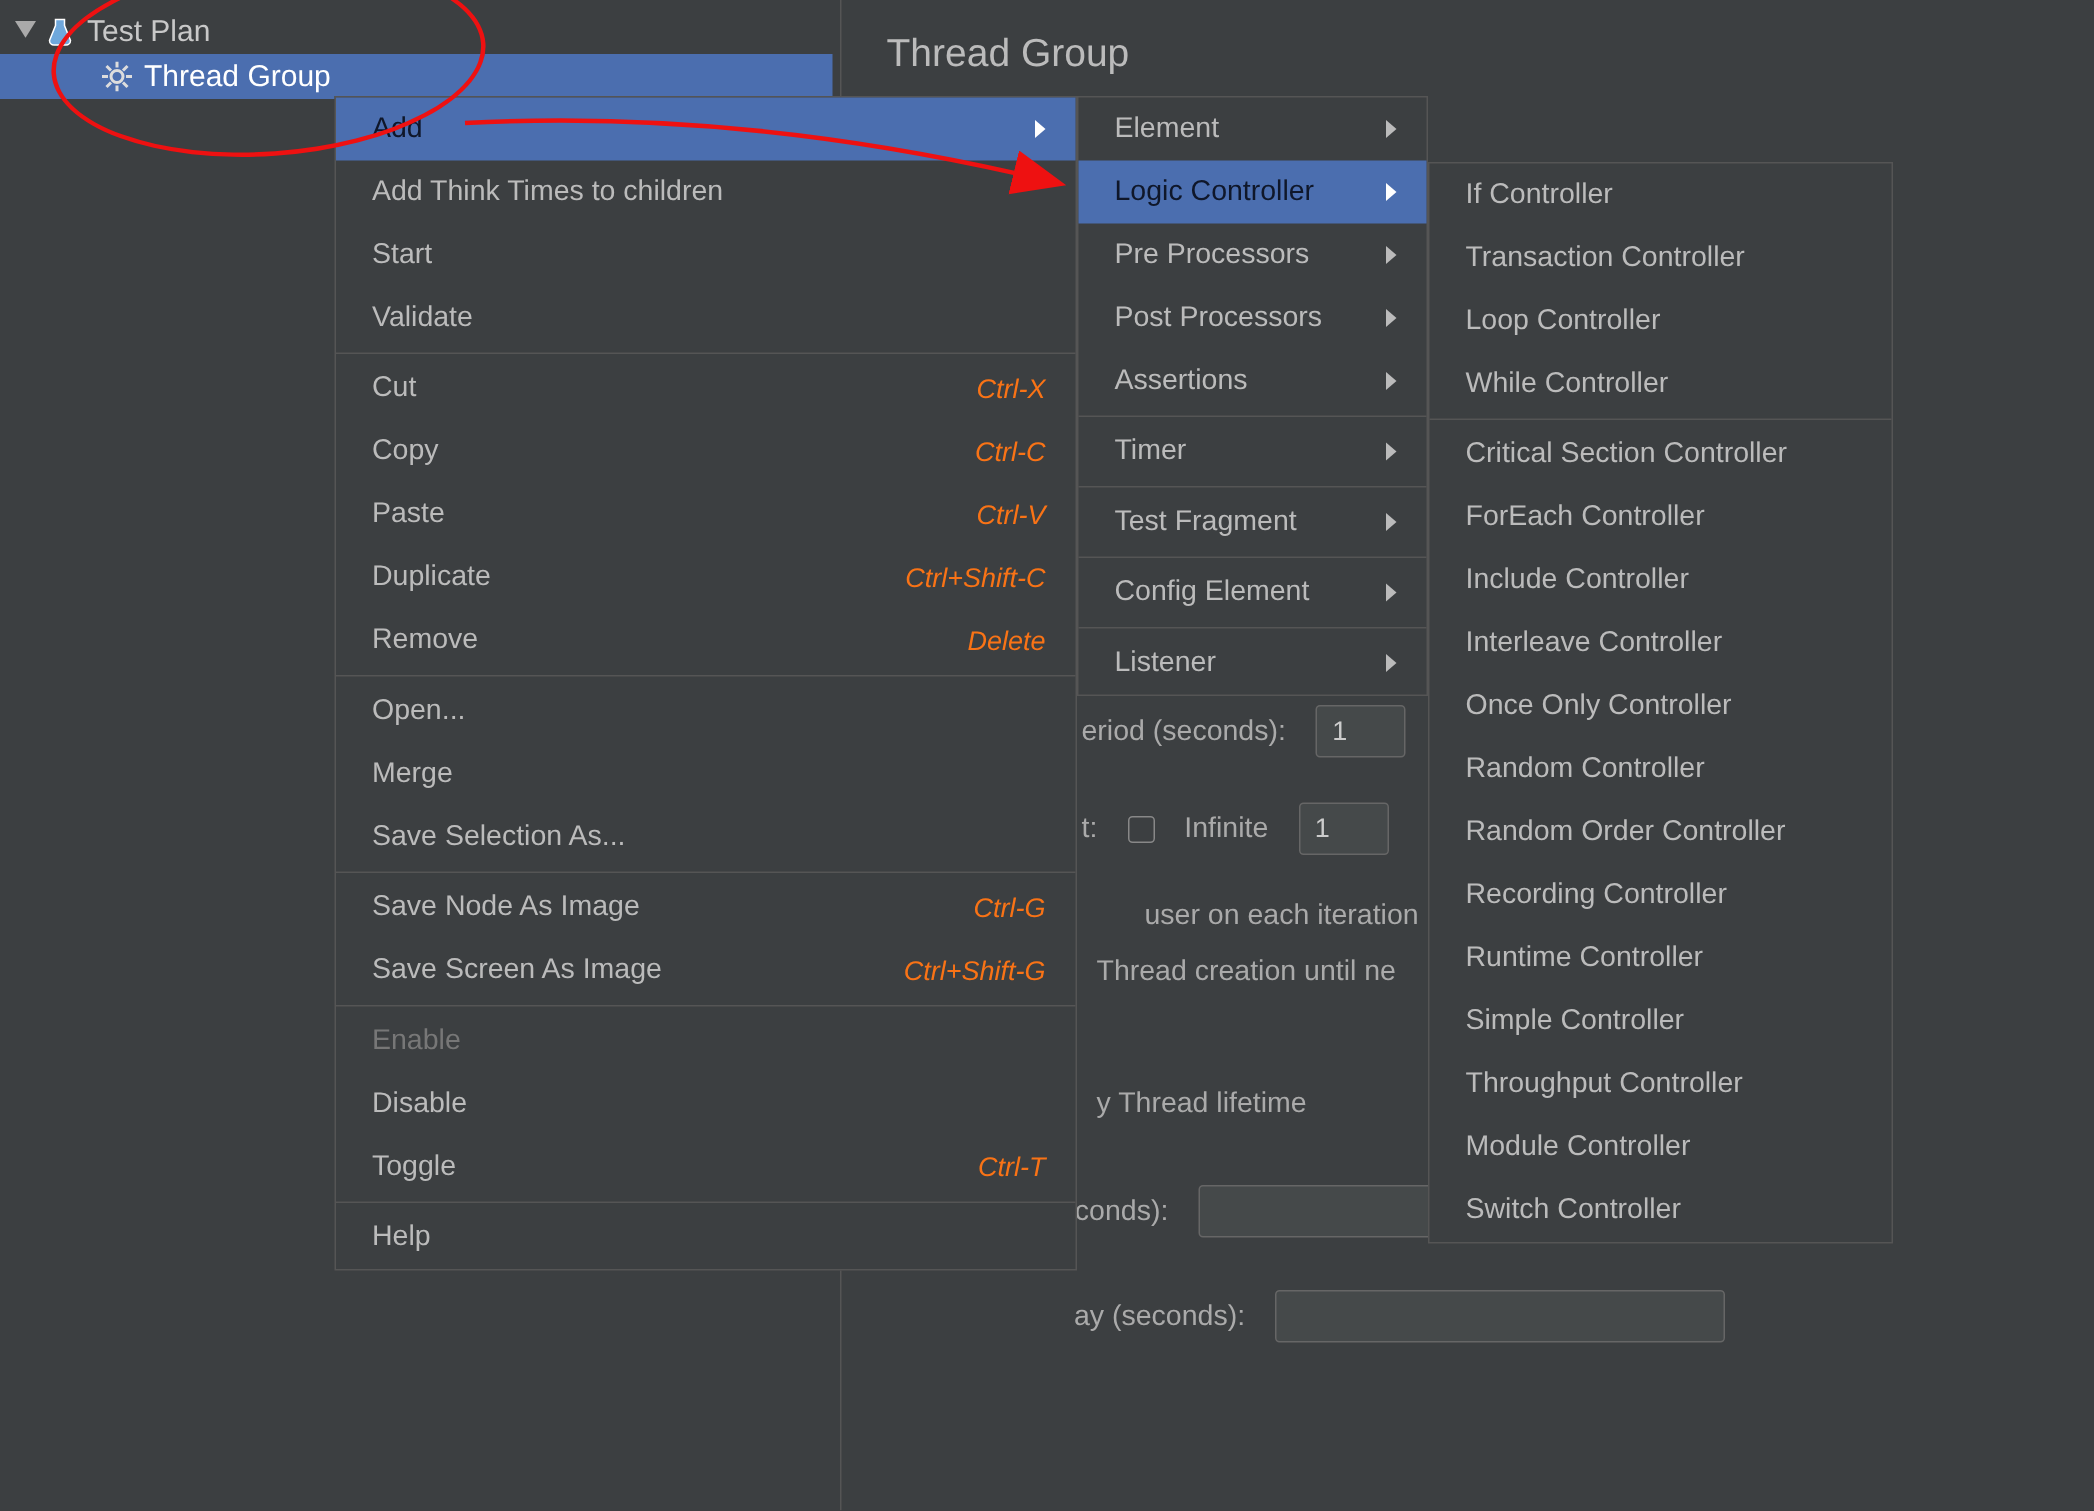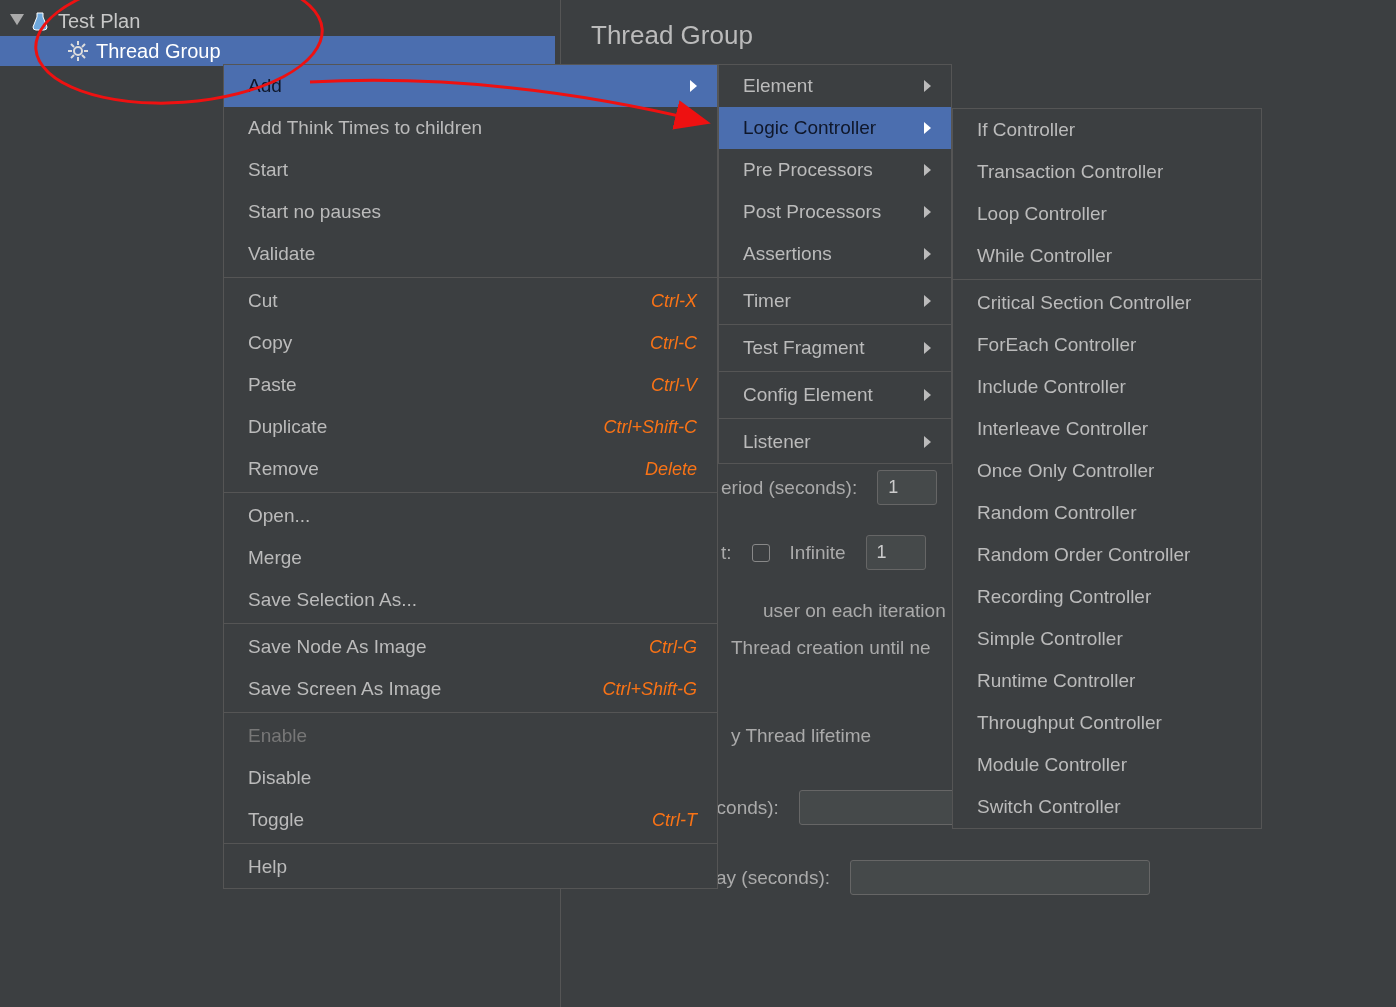--- a/index.html
+++ b/index.html
@@ -203,23 +203,20 @@
       <span>Add</span>
       <span class="submenu-arrow"></span>
     </div>
     <div class="menu-item">
       <span>Add Think Times to children</span>
     </div>
     <div class="menu-item">
       <span>Start</span>
     </div>
     <div class="menu-item">
-      <span>Start no pauses</span>
-    </div>
-    <div class="menu-item">
       <span>Validate</span>
     </div>
     <div class="menu-sep"></div>
     <div class="menu-item">
       <span>Cut</span>
       <span class="shortcut">Ctrl-X</span>
     </div>
     <div class="menu-item">
       <span>Copy</span>
       <span class="shortcut">Ctrl-C</span>
@@ -347,24 +344,24 @@
     <div class="menu-item">
       <span>Random Controller</span>
     </div>
     <div class="menu-item">
       <span>Random Order Controller</span>
     </div>
     <div class="menu-item">
       <span>Recording Controller</span>
     </div>
     <div class="menu-item">
+      <span>Runtime Controller</span>
+    </div>
+    <div class="menu-item">
       <span>Simple Controller</span>
-    </div>
-    <div class="menu-item">
-      <span>Runtime Controller</span>
     </div>
     <div class="menu-item">
       <span>Throughput Controller</span>
     </div>
     <div class="menu-item">
       <span>Module Controller</span>
     </div>
     <div class="menu-item">
       <span>Switch Controller</span>
     </div>

